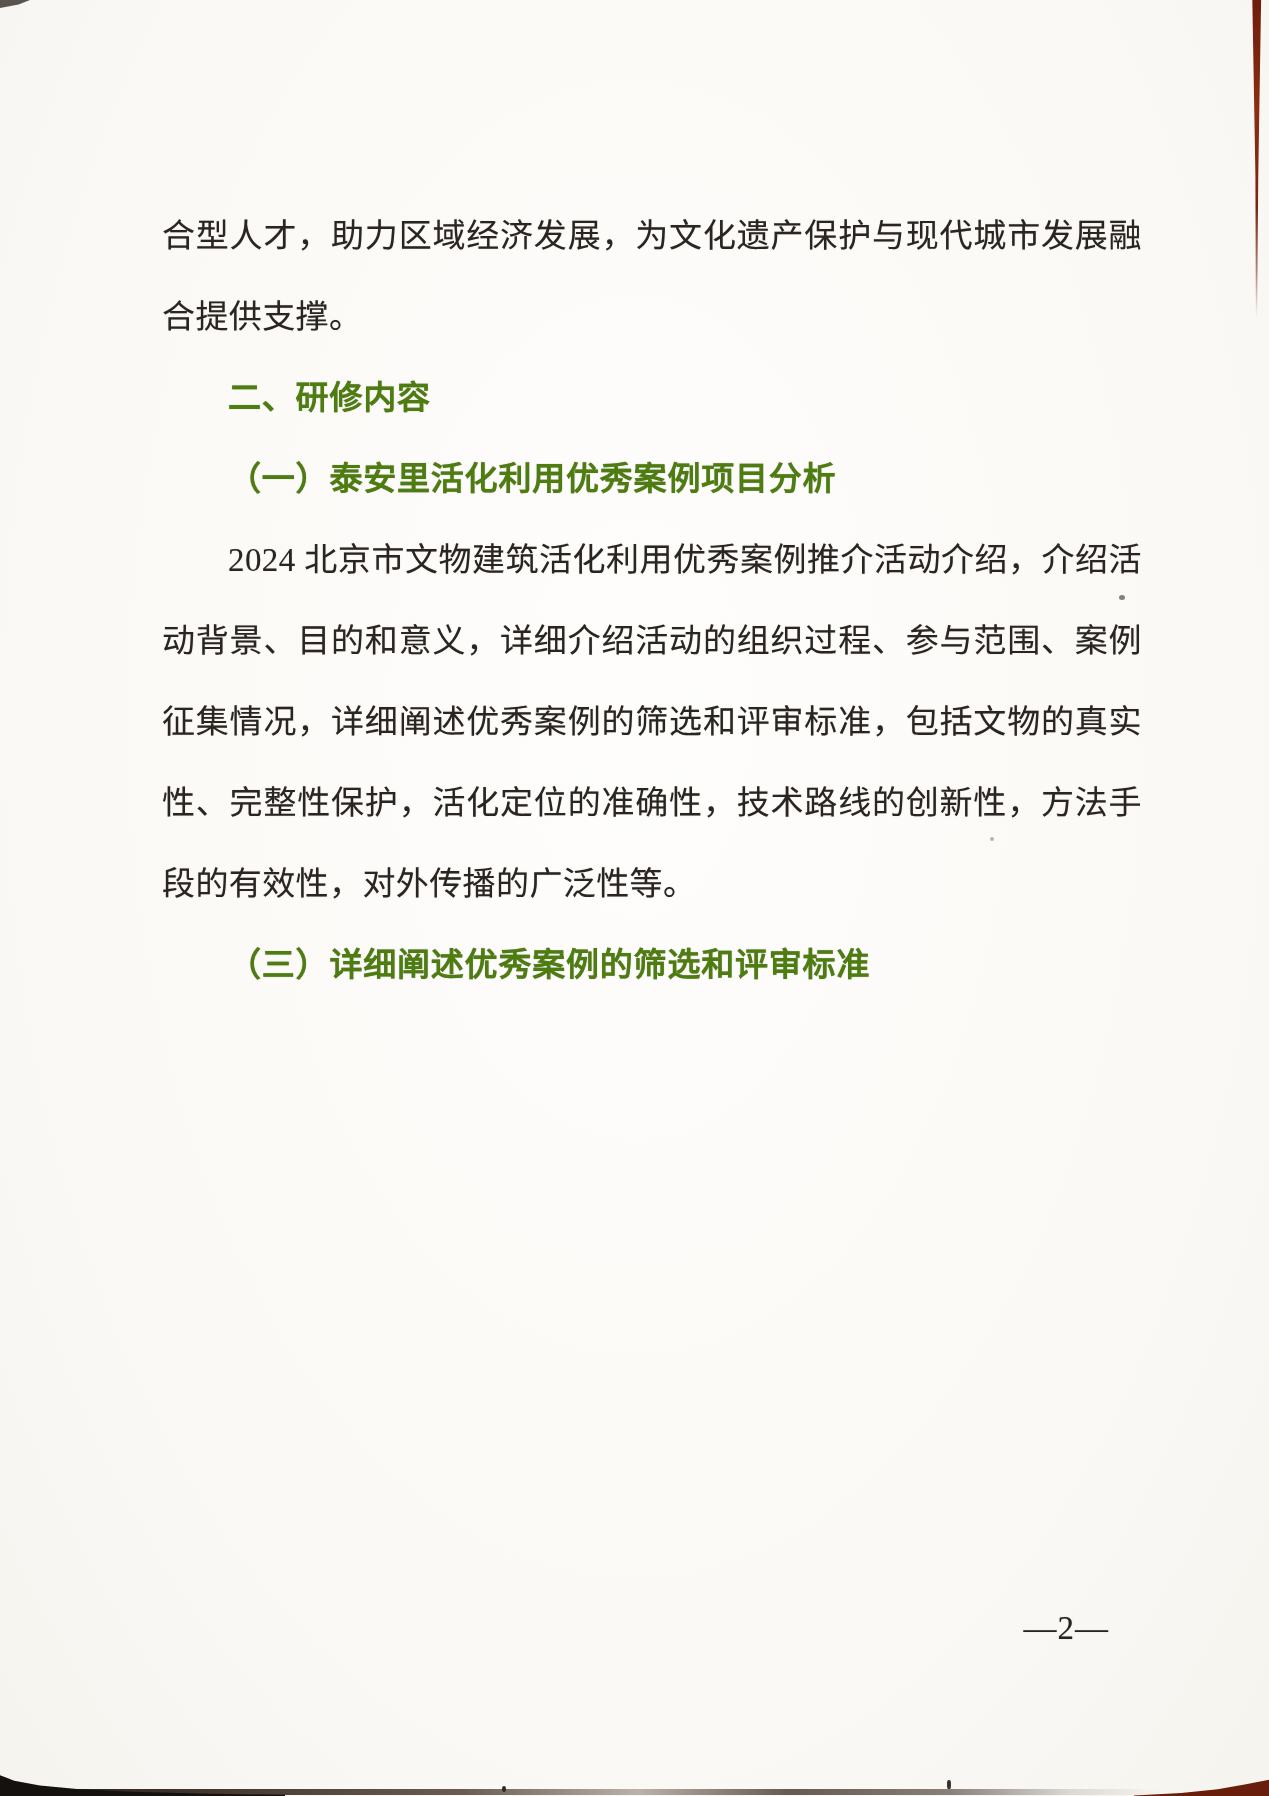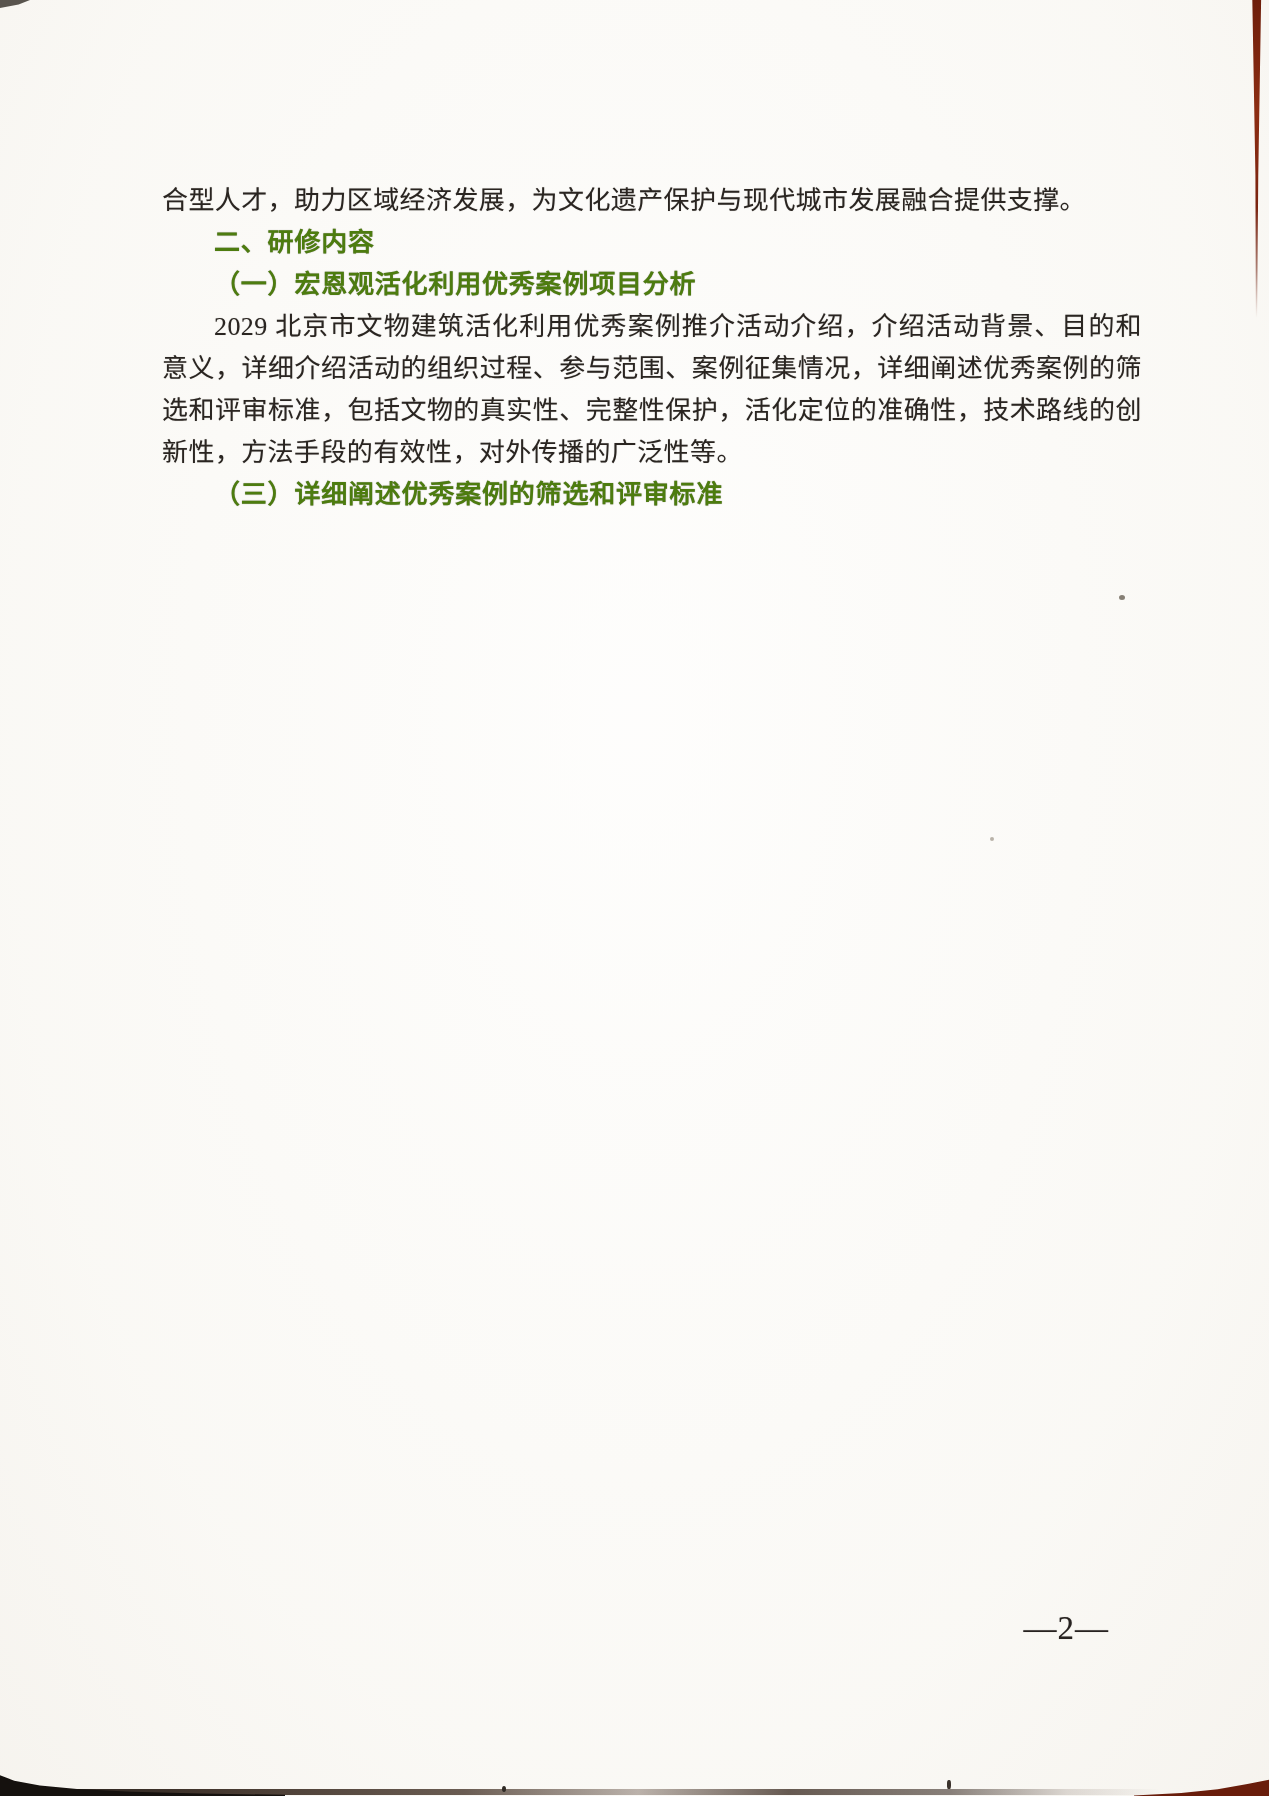--- a/index.html
+++ b/index.html
@@ -18,26 +18,26 @@
   .page-surface {
     position: absolute;
     inset: 0;
     background:
       radial-gradient(ellipse at 50% 40%, rgba(255,255,255,0.6) 0%, rgba(246,244,239,0.35) 70%, rgba(240,236,229,0.5) 100%);
     pointer-events: none;
   }
   .text-column {
     position: absolute;
     left: 162px;
-    top: 180px;
+    top: 196px;
     width: 980px;
     color: #2a2521;
-    font-size: 26px;
+    font-size: 33px;
     letter-spacing: 0.4px;
-    line-height: 42px;
+    line-height: 81px;
     text-shadow: 0 0 1px rgba(40,35,30,0.28);
   }
   .par {
     margin: 0;
     text-align: justify;
     text-align-last: left;
     word-break: break-all;
   }
   .par.indent { text-indent: 2em; }
   .par.heading {
@@ -117,22 +117,22 @@
   .speck-4 { left: 502px;  top: 1786px; width: 4px; height: 6px; background: #2f2a25; }
 </style>
 </head>
 <body>
 
 <div class="page-surface"></div>
 
 <div class="text-column" id="text-column">
     <p class="par">合型人才，助力区域经济发展，为文化遗产保护与现代城市发展融合提供支撑。</p>
     <p class="par heading">二、研修内容</p>
-    <p class="par heading">（一）宏恩观活化利用优秀案例项目分析</p>
-    <p class="par indent">2029 北京市文物建筑活化利用优秀案例推介活动介绍，介绍活动背景、目的和意义，详细介绍活动的组织过程、参与范围、案例征集情况，详细阐述优秀案例的筛选和评审标准，包括文物的真实性、完整性保护，活化定位的准确性，技术路线的创新性，方法手段的有效性，对外传播的广泛性等。</p>
+    <p class="par heading">（一）泰安里活化利用优秀案例项目分析</p>
+    <p class="par indent">2024 北京市文物建筑活化利用优秀案例推介活动介绍，介绍活动背景、目的和意义，详细介绍活动的组织过程、参与范围、案例征集情况，详细阐述优秀案例的筛选和评审标准，包括文物的真实性、完整性保护，活化定位的准确性，技术路线的创新性，方法手段的有效性，对外传播的广泛性等。</p>
     <p class="par heading">（三）详细阐述优秀案例的筛选和评审标准</p>
   </div>
 
 <div class="page-number">—2—</div>
 
 <div class="streak-top-right"></div>
 <div class="corner-top-left"></div>
 <div class="edge-bottom-line"></div>
 <div class="wedge-bottom-left"></div>
 <div class="wedge-bottom-right"></div>

